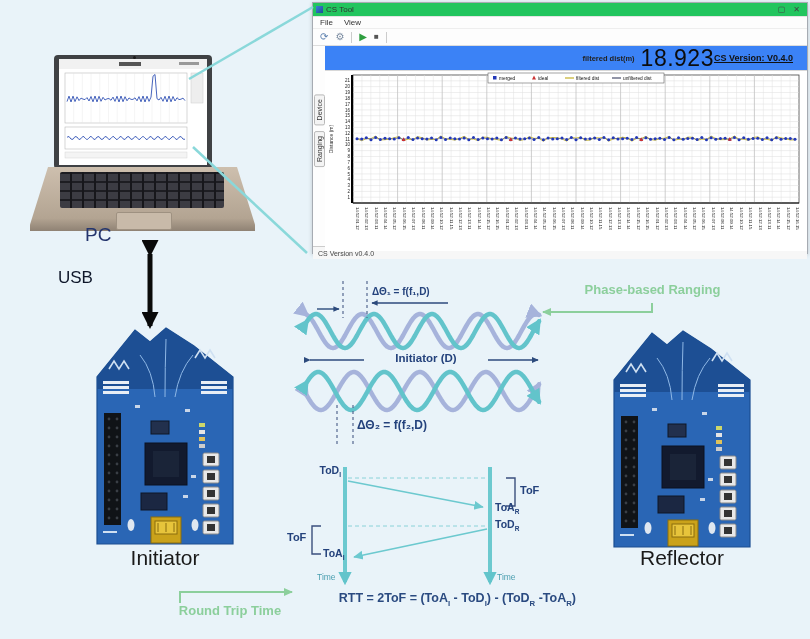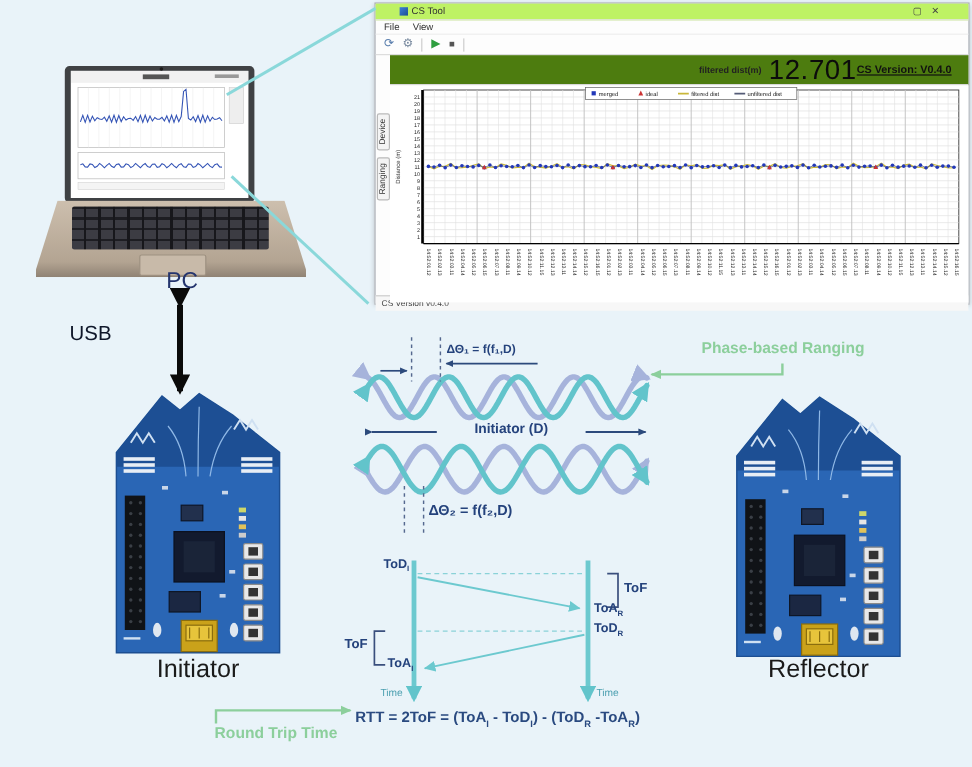--- a/index.html
+++ b/index.html
@@ -13,47 +13,47 @@
   .lt-screen{position:absolute;left:24px;top:0;width:158px;height:114px;background:#3f4144;border-radius:4px;padding:4px 5px;box-sizing:border-box;}
   .lt-cam{position:absolute;left:50%;top:1px;width:3px;height:3px;border-radius:50%;background:#1b1b1b;}
   .lt-panel{width:100%;height:100%;background:#fff;overflow:hidden;}
   .lt-deck{position:absolute;left:0;top:112px;width:225px;height:64px;background:linear-gradient(#cdbfae,#b3a492 80%,#8f8274);clip-path:polygon(8% 0,92% 0,100% 90%,100% 100%,0 100%,0 90%);}
   .lt-kbd{position:absolute;left:30px;top:5px;width:164px;height:36px;background:#222226;border-radius:2px;
     background-image:repeating-linear-gradient(90deg,transparent 0 10px,#17171b 10px 12px),repeating-linear-gradient(0deg,#3c3c43 0 7px,#1d1d22 7px 9px);}
   .lt-pad{position:absolute;left:86px;top:45px;width:54px;height:16px;background:#c8baa9;border:1px solid #9e9181;border-radius:2px;}
 
   
   .window{position:absolute;left:312px;top:2px;width:496px;height:252px;background:#fdfdfd;border:1px solid #a6abb2;box-sizing:border-box;box-shadow:0 1px 4px rgba(0,0,0,.18);font-family:"Liberation Sans",sans-serif;}
-  .titlebar{height:13px;display:flex;align-items:center;padding:0 20px;background:#bef264;border-bottom:1px solid #e4e4e4;}
+  .titlebar{height:13px;display:flex;align-items:center;padding:0 3px;background:#22c55e;border-bottom:1px solid #e4e4e4;}
   .appicon{width:7px;height:7px;background:linear-gradient(135deg,#3d7fd9,#1d4f94);margin-right:3px;}
   .wtitle{font-size:8px;color:#333;flex:1;}
   .wbtn{font-size:8px;color:#444;width:15px;text-align:center;cursor:default;}
   .menubar{height:11px;display:flex;align-items:center;gap:11px;padding:0 7px;border-bottom:1px solid #eee;text-align:right;}
   .menuitem{font-size:8px;color:#333;}
   .toolbar{height:16px;display:flex;align-items:center;gap:7px;padding:0 7px;border-bottom:1px solid #ddd;}
   .tbi{font-size:10px;line-height:10px;}
   .tsep{width:1px;height:11px;background:#ccc;}
   .wbody{display:flex;height:200px;}
   .tabstrip{width:12px;padding-top:48px;display:flex;flex-direction:column;align-items:center;gap:6px;}
   .vtab{writing-mode:vertical-rl;transform:rotate(180deg);font-size:7px;color:#333;background:#f4f4f4;border:1px solid #b9b9b9;padding:4px 1px;border-radius:2px;}
   .wcontent{flex:1;display:flex;flex-direction:column;}
-  .hdr{height:24px;background:#4d7c0f;border-bottom:1px solid #d8d8d8;display:flex;align-items:center;}
+  .hdr{height:24px;background:#3b82f6;border-bottom:1px solid #d8d8d8;display:flex;align-items:center;}
   .hdr .sp{flex:1;}
   .metriclabel{font-size:7.5px;font-weight:bold;color:#222;margin-right:6px;}
   .metricvalue{font-size:23px;color:#0c0c0c;letter-spacing:.5px;}
   .version{font-size:9px;font-weight:bold;color:#111;text-decoration:underline;margin-left:auto;margin-right:14px;}
   .chartwrap{position:relative;flex:1;background:#fff;}
   .statusbar{height:12px;border-top:1px solid #ccc;background:#f7f7f7;display:flex;align-items:center;padding:0 5px;}
   .statusbar span{font-size:7px;color:#444;}
 
   
   .navybold{font-weight:bold;color:#24427c;}
   .greenlbl{position:absolute;color:#8ccf9c;font-weight:bold;font-size:13px;text-align:center;}
   .caption{position:absolute;color:#1a1a1a;font-size:21px;text-align:center;}
-  .formula{position:absolute;left:296px;top:591px;width:280px;text-align:left;color:#2a4a80;font-weight:600;font-size:12.5px;white-space:pre;}
+  .formula{position:absolute;left:296px;top:591px;width:280px;text-align:right;color:#2a4a80;font-weight:600;font-size:12.5px;white-space:pre;}
   .timelbl{position:absolute;color:#4b9fb0;font-size:8.5px;}
   svg.overlay{position:absolute;left:0;top:0;pointer-events:none;}
   .board{position:absolute;}
 </style>
 </head>
 <body>
 
 <div class="canvas">
 
   <svg width="0" height="0" style="position:absolute">
@@ -191,21 +191,21 @@
     </div>
     <div class="wbody">
       <div class="tabstrip">
         <div class="vtab">Device</div>
         <div class="vtab">Ranging</div>
       </div>
       <div class="wcontent">
         <div class="hdr">
           <span class="sp"></span>
           <span class="metriclabel">filtered dist(m)</span>
-          <span class="metricvalue">12.701</span>
+          <span class="metricvalue">18.923</span>
           <span class="version">CS Version: V0.4.0</span>
         </div>
         <div class="chartwrap">
           <svg id="cs-chart" viewBox="0 0 482 176" width="482" height="176">
               <rect x="28" y="4" width="446" height="128" fill="#fff" stroke="#444" stroke-width="0.8"></rect>
               <line x1="28" y1="126.18181818181819" x2="474" y2="126.18181818181819" stroke="#dcdcdc" stroke-width="0.5"></line>
               <text x="25" y="127.78181818181818" font-size="4.5" text-anchor="end" fill="#222">1</text>
               <line x1="28" y1="120.36363636363636" x2="474" y2="120.36363636363636" stroke="#dcdcdc" stroke-width="0.5"></line>
               <text x="25" y="121.96363636363635" font-size="4.5" text-anchor="end" fill="#222">2</text>
               <line x1="28" y1="114.54545454545455" x2="474" y2="114.54545454545455" stroke="#dcdcdc" stroke-width="0.5"></line>
@@ -525,21 +525,21 @@
     </g>
   </svg>
 
   <svg class="board" style="left:95px;top:325px" width="140" height="222">
       <use href="#devboard"></use>
     </svg>
   <svg class="board" style="left:612px;top:328px" width="140" height="222">
       <use href="#devboard"></use>
     </svg>
 
-  <div class="lbl" style="left:85px;top:224px;width:80px;text-align:right;font-size:19px;color:#24356e">PC</div>
+  <div class="lbl" style="left:85px;top:224px;width:80px;text-align:left;font-size:19px;color:#24356e">PC</div>
   <div class="lbl" style="left:58px;top:268px;font-size:17px;color:#0f172a">USB</div>
   <div class="caption" style="left:95px;top:546px;width:140px">Initiator</div>
   <div class="caption" style="left:612px;top:546px;width:140px">Reflector</div>
 
   <div class="lbl navybold" style="left:372px;top:286px;font-size:10px">ΔΘ₁ = f(f₁,D)</div>
   <div class="lbl navybold" style="left:364px;top:352px;width:120px;text-align:center;font-size:11.5px;background:#e9f3f9;padding:0 2px">Initiator (D)</div>
   <div class="lbl navybold" style="left:357px;top:418px;font-size:12px">ΔΘ₂ = f(f₂,D)</div>
 
   <div class="greenlbl" style="left:545px;top:282px;width:215px">Phase-based Ranging</div>
   <div class="greenlbl" style="left:115px;top:603px;width:230px">Round Trip Time</div>

